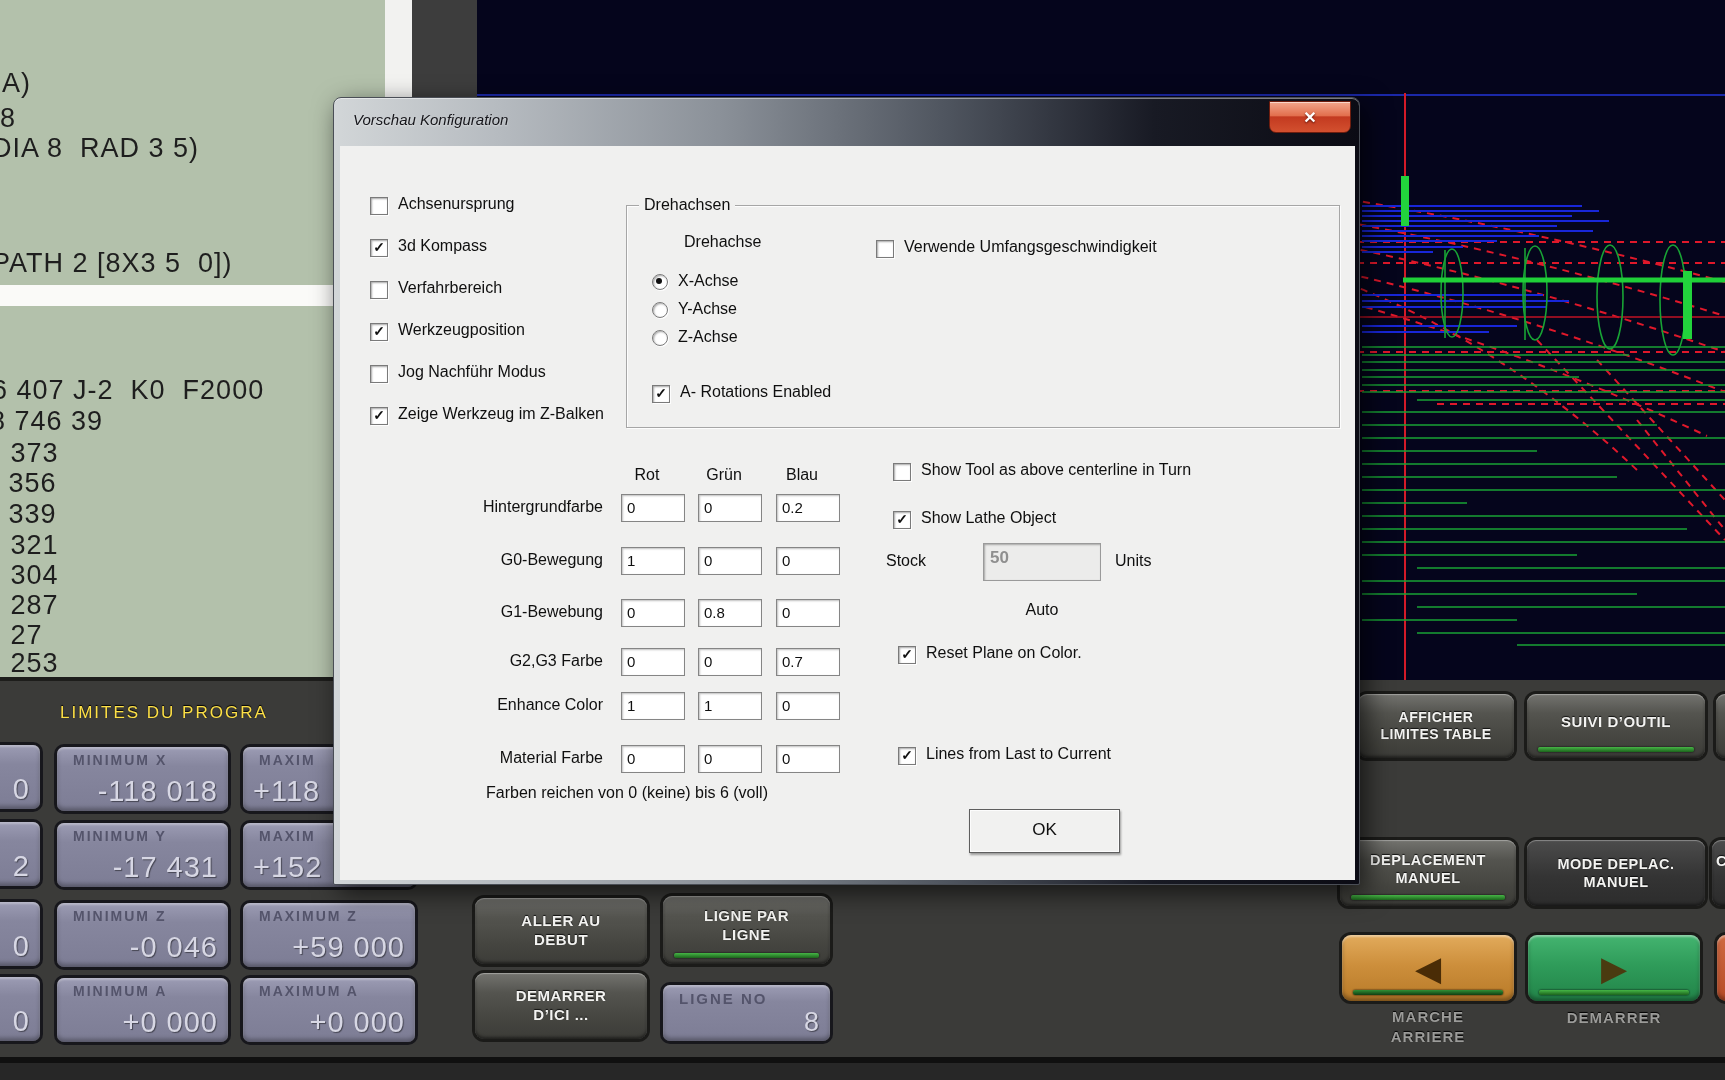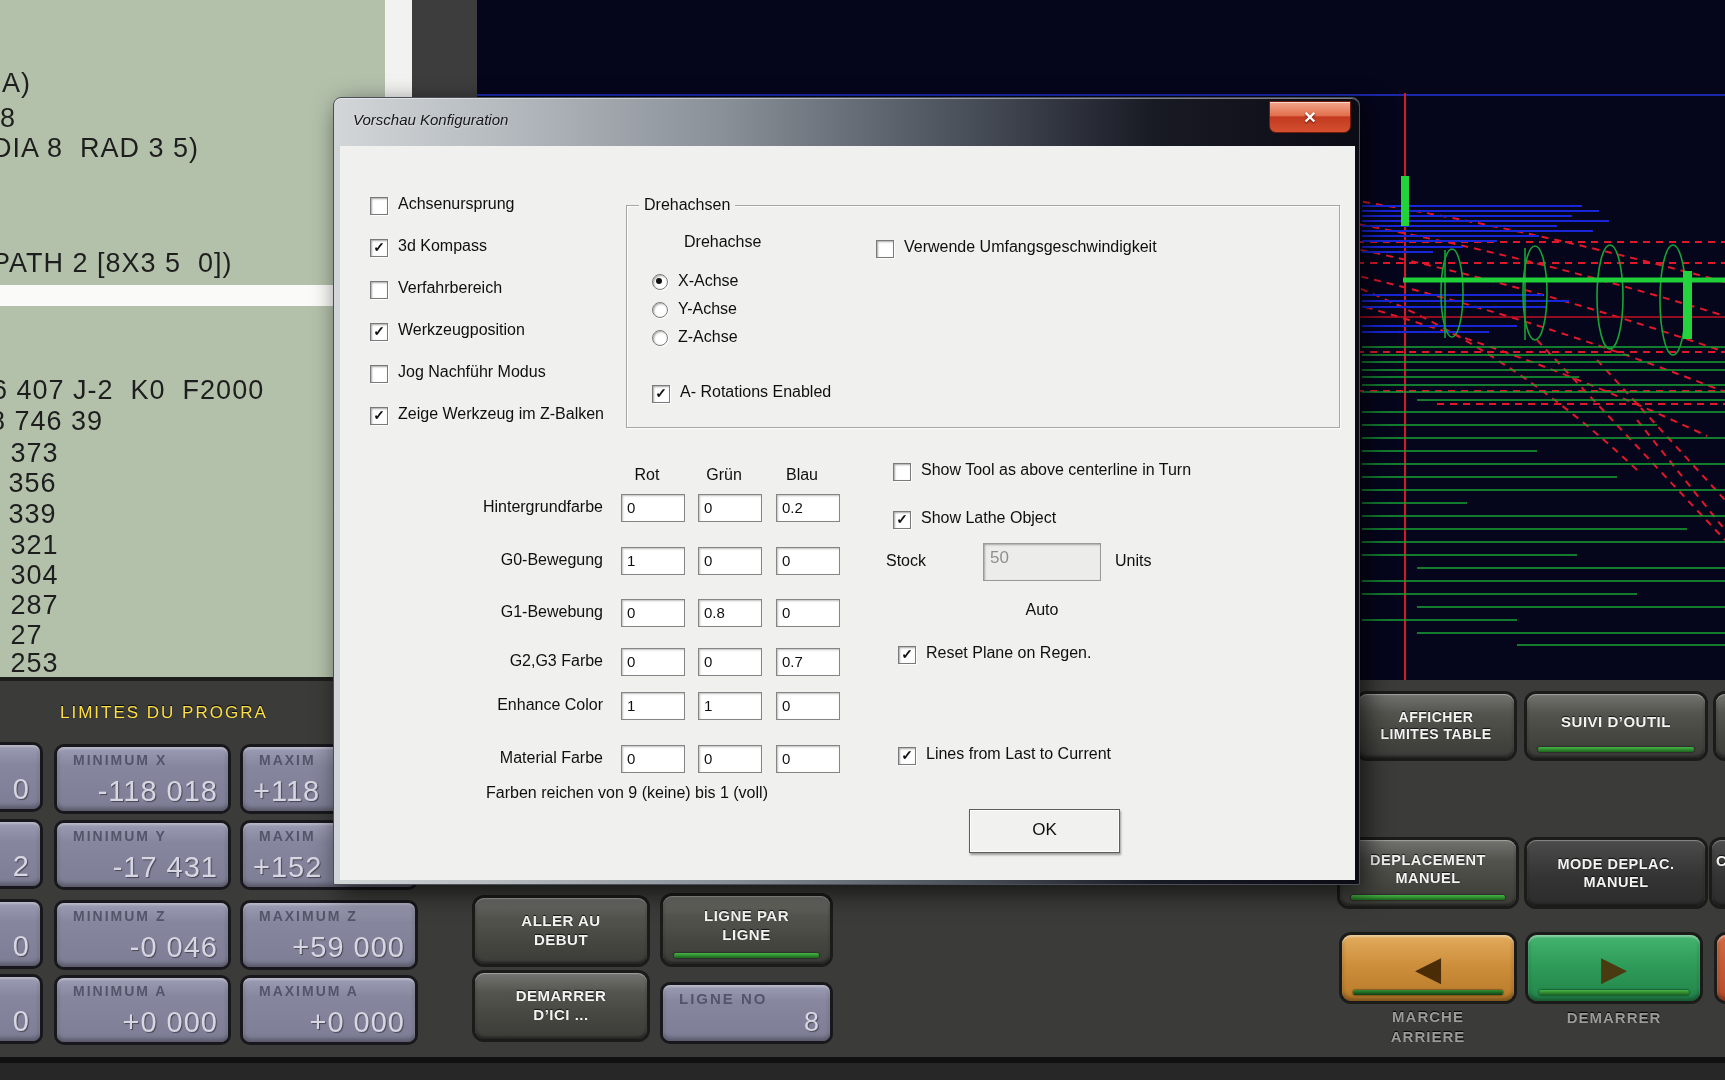--- a/index.html
+++ b/index.html
@@ -64,21 +64,21 @@
          border:1px solid #7a7a7a;box-shadow:inset 1px 1px 2px rgba(0,0,0,.35),1px 1px 0 #fdfdfd;}
   .radio .dot{position:absolute;left:3px;top:3px;width:6px;height:6px;border-radius:50%;background:#111;}
   .group{position:absolute;border:1px solid #a6a6a6;box-shadow:inset 1px 1px 0 #fdfdfd,1px 1px 0 #fdfdfd;text-align:right;}
   .gtitle{position:absolute;top:-10px;left:12px;background:#f0f0ef;padding:0 5px;font-size:16px;}
   .field{position:absolute;width:52px;height:26px;background:#fff;border:1px solid #858585;
          box-shadow:inset 1px 1px 2px rgba(0,0,0,.25);font-size:15px;line-height:26px;padding:0 5px;}
   .hdr{position:absolute;width:52px;text-align:center;}
   .rowlab{position:absolute;width:240px;text-align:right;}
   #stockfield{position:absolute;left:643px;top:397px;width:118px;height:38px;background:#ececeb;
               border:1px solid #9a9a9a;box-shadow:inset 1px 1px 2px rgba(0,0,0,.3);color:#8f8f8f;
-              font-size:17px;padding:4px 6px;box-sizing:border-box;}
+              font-size:17px;padding:4px 6px;box-sizing:border-box;font-weight:bold;}
   #okbtn{position:absolute;left:629px;top:663px;width:149px;height:42px;background:#f1f1f0;
          border:1px solid #5e5e5e;box-shadow:inset 0 0 0 1px #fcfcfc,1px 2px 2px rgba(0,0,0,.35);
          font-size:17px;text-align:center;line-height:40px;}
 </style>
 </head>
 <body>
 
 <div class="abs strip" style="left:385px;width:27px;background:#f2f2f0;"></div>
 <div class="abs strip" style="left:412px;width:65px;background:#3d3d3d;"></div>
 
@@ -361,38 +361,38 @@
     <div class="lbl rowlab" style="left:23px;top:550px">Enhance Color</div>
     <div class="field" style="left:281px;top:546px">1</div>
     <div class="field" style="left:358px;top:546px">1</div>
     <div class="field" style="left:436px;top:546px">0</div>
 
     <div class="lbl rowlab" style="left:23px;top:603px">Material Farbe</div>
     <div class="field" style="left:281px;top:599px">0</div>
     <div class="field" style="left:358px;top:599px">0</div>
     <div class="field" style="left:436px;top:599px">0</div>
 
-    <div class="lbl" style="left:77px;top:638px;width:420px;text-align:center">Farben reichen von 9 (keine) bis 1 (voll)</div>
+    <div class="lbl" style="left:77px;top:638px;width:420px;text-align:center">Farben reichen von 0 (keine) bis 6 (voll)</div>
 
     <div class="cb" style="left:553px;top:317px"></div>
     <div class="lbl" style="left:581px;top:315px">Show Tool as above centerline in Turn</div>
     <div class="cb" style="left:553px;top:365px">
         <span class="ck">✓</span>
       </div>
     <div class="lbl" style="left:581px;top:363px">Show Lathe Object</div>
 
     <div class="lbl" style="left:546px;top:406px">Stock</div>
     <div id="stockfield">50</div>
     <div class="lbl" style="left:775px;top:406px">Units</div>
     <div class="lbl" style="left:643px;top:455px;width:118px;text-align:center">Auto</div>
 
     <div class="cb" style="left:558px;top:500px">
         <span class="ck">✓</span>
       </div>
-    <div class="lbl" style="left:586px;top:498px">Reset Plane on Regen.</div>
+    <div class="lbl" style="left:586px;top:498px">Reset Plane on Color.</div>
     <div class="cb" style="left:558px;top:601px">
         <span class="ck">✓</span>
       </div>
     <div class="lbl" style="left:586px;top:599px">Lines from Last to Current</div>
 
     <div id="okbtn">OK</div>
   </div>
 </div>
 
 </body></html>

